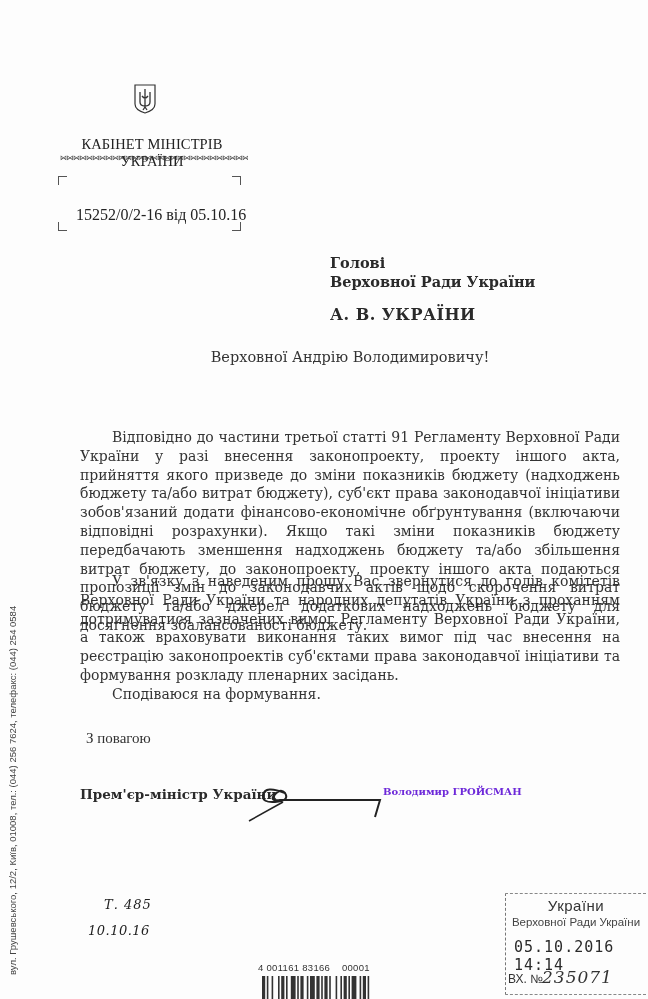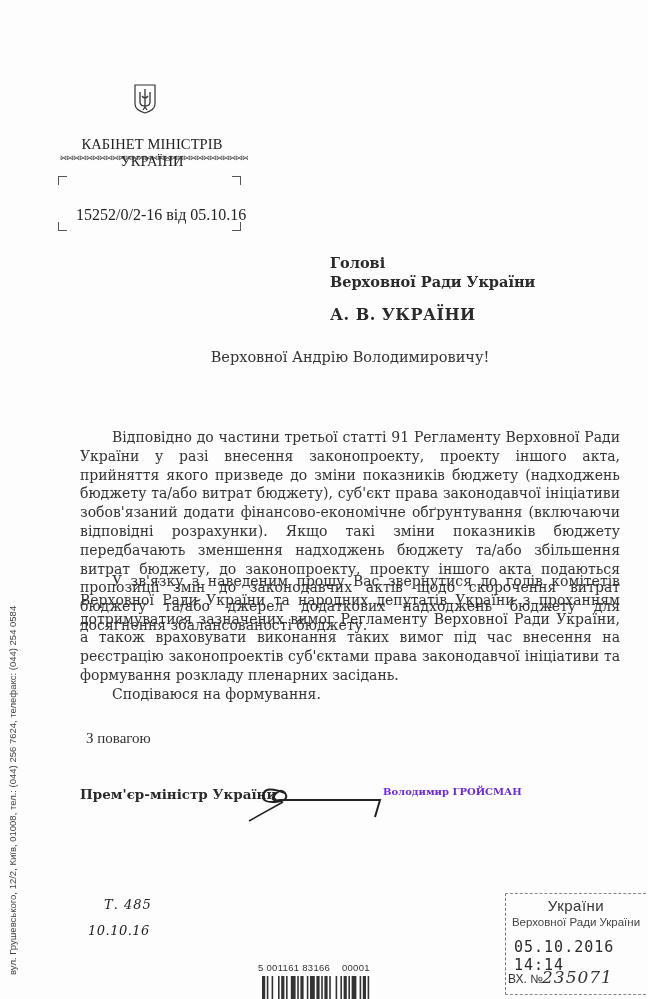--- a/index.html
+++ b/index.html
@@ -107,21 +107,21 @@
   <path d="M40 18 Q20 10 18 20 Q17 28 30 27 Q45 26 40 18 Q35 12 28 22 Q26 26 35 25 L135 25 L130 42" fill="none" stroke="#222" stroke-width="2"></path>
   <path d="M38 27 L4 46" fill="none" stroke="#222" stroke-width="1.5"></path>
 </svg>
 <div class="abs sig-name">Володимир ГРОЙСМАН</div>
 
 <div class="abs side">вул. Грушевського, 12/2, Київ, 01008, тел.: (044) 256 7624, телефакс: (044) 254 0584</div>
 
 <div class="abs hand h1">Т. 485</div>
 <div class="abs hand h2">10.10.16</div>
 
-<div class="abs barcode-num">5 001161 83166    00001</div>
+<div class="abs barcode-num">4 001161 83166    00001</div>
 <svg class="abs barcode" viewBox="0 0 180 23" id="barcode-svg">
     <rect x="0" y="0" width="3.2" height="23" fill="#333"></rect>
     <rect x="4.800000000000001" y="0" width="1.6" height="23" fill="#333"></rect>
     <rect x="9.600000000000001" y="0" width="1.6" height="23" fill="#333"></rect>
     <rect x="16" y="0" width="1.6" height="23" fill="#333"></rect>
     <rect x="19.200000000000003" y="0" width="3.2" height="23" fill="#333"></rect>
     <rect x="24.000000000000004" y="0" width="1.6" height="23" fill="#333"></rect>
     <rect x="28.800000000000004" y="0" width="4.800000000000001" height="23" fill="#333"></rect>
     <rect x="35.20000000000001" y="0" width="1.6" height="23" fill="#333"></rect>
     <rect x="38.40000000000001" y="0" width="3.2" height="23" fill="#333"></rect>

